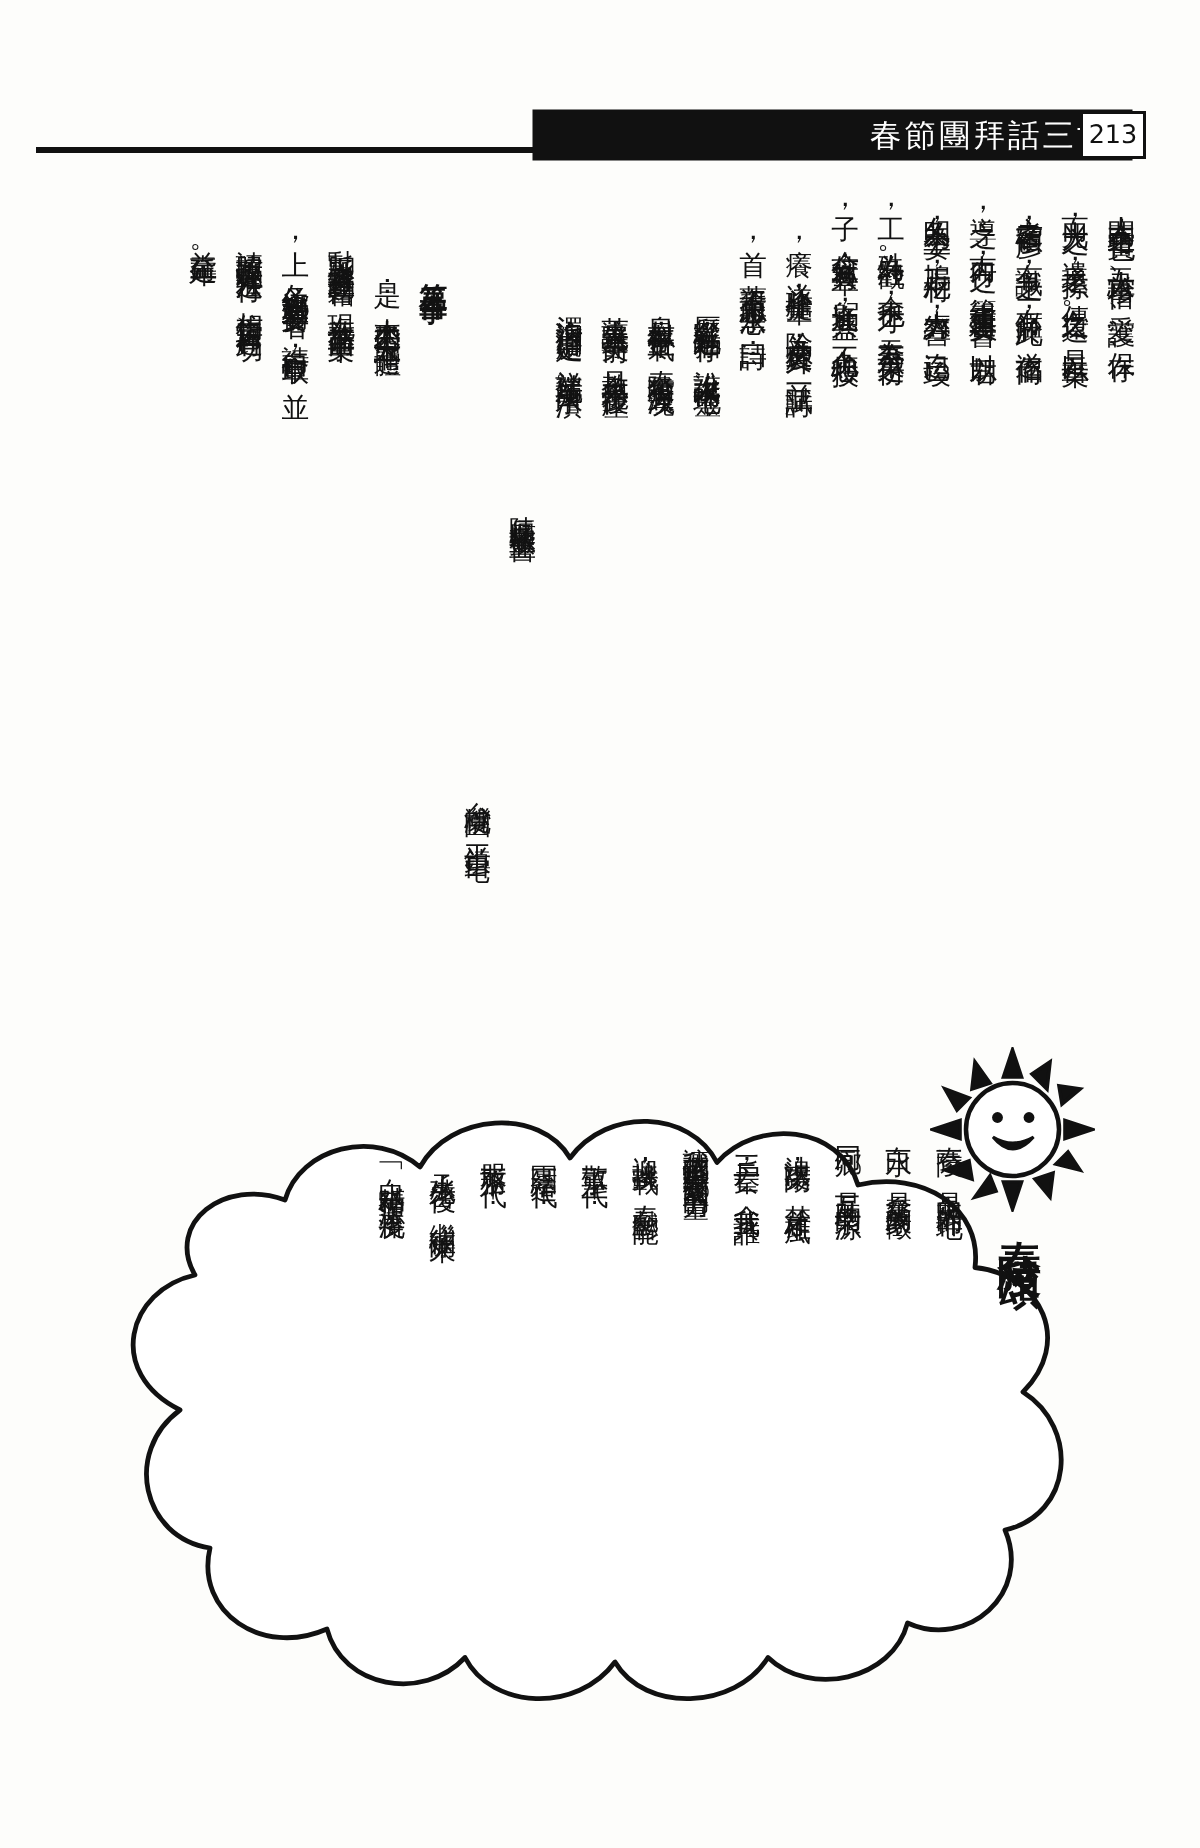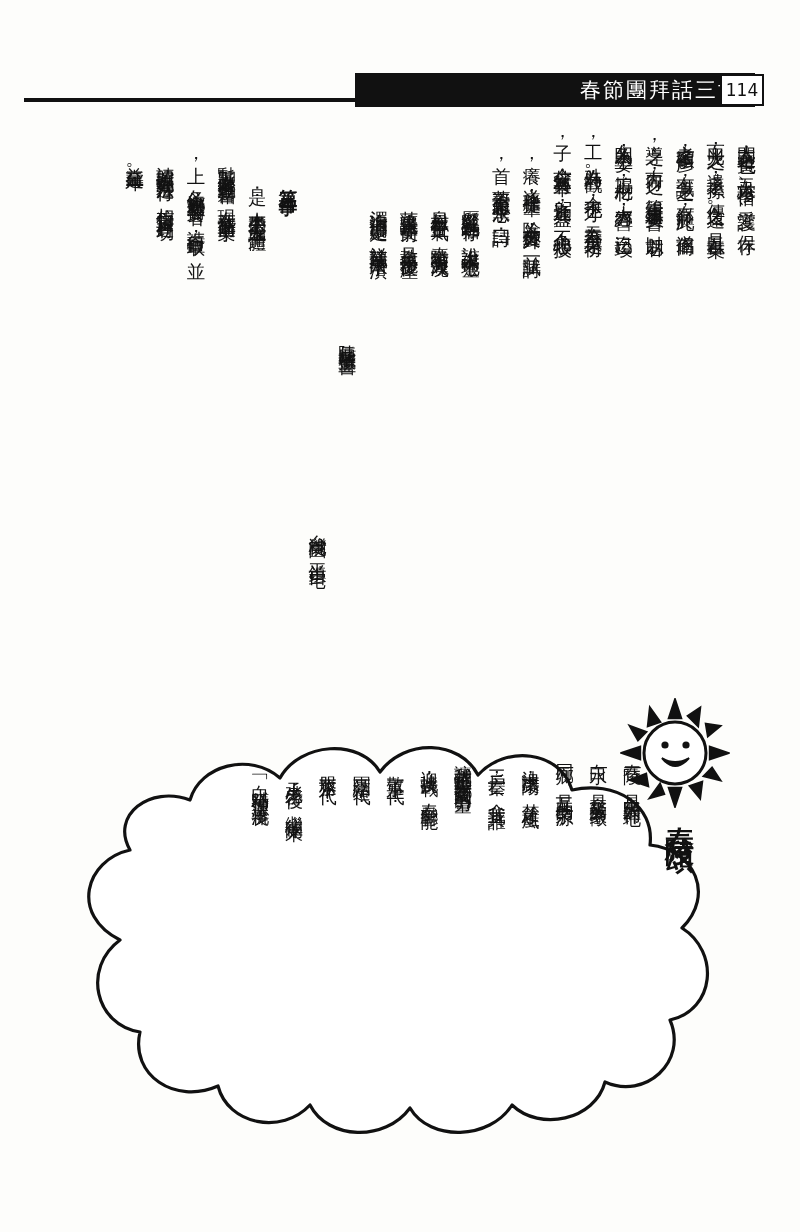--- a/index.html
+++ b/index.html
@@ -166,21 +166,21 @@
 <body>
 
 <div id="page">
 
   <div id="header">
     <div id="header-rule"></div>
     <div id="header-black">
       <span id="header-title">春節團拜話三世</span>
     </div>
     <div id="page-number-box">
-      <span id="page-number">114</span>
+      <span id="page-number">213</span>
     </div>
   </div>
 
   <div id="body-text">
     <div class="vcol">人間之至寶也，吾人當珍惜、愛護、保存、</div>
     <div class="vcol">而光大之，遺之子孫，傳之久遠。是以吾棄</div>
     <div class="vcol">之耆宿碩彥，有識之士，有鑑於此，遂倡而</div>
     <div class="vcol">導之，力而行之，籌組重建委員會，以胡君</div>
     <div class="vcol">久明為主委，鳩工庀材，大力經營，迄已竣</div>
     <div class="vcol">工，殊為壯觀。余也不才，忝為吾棄之一份</div>

